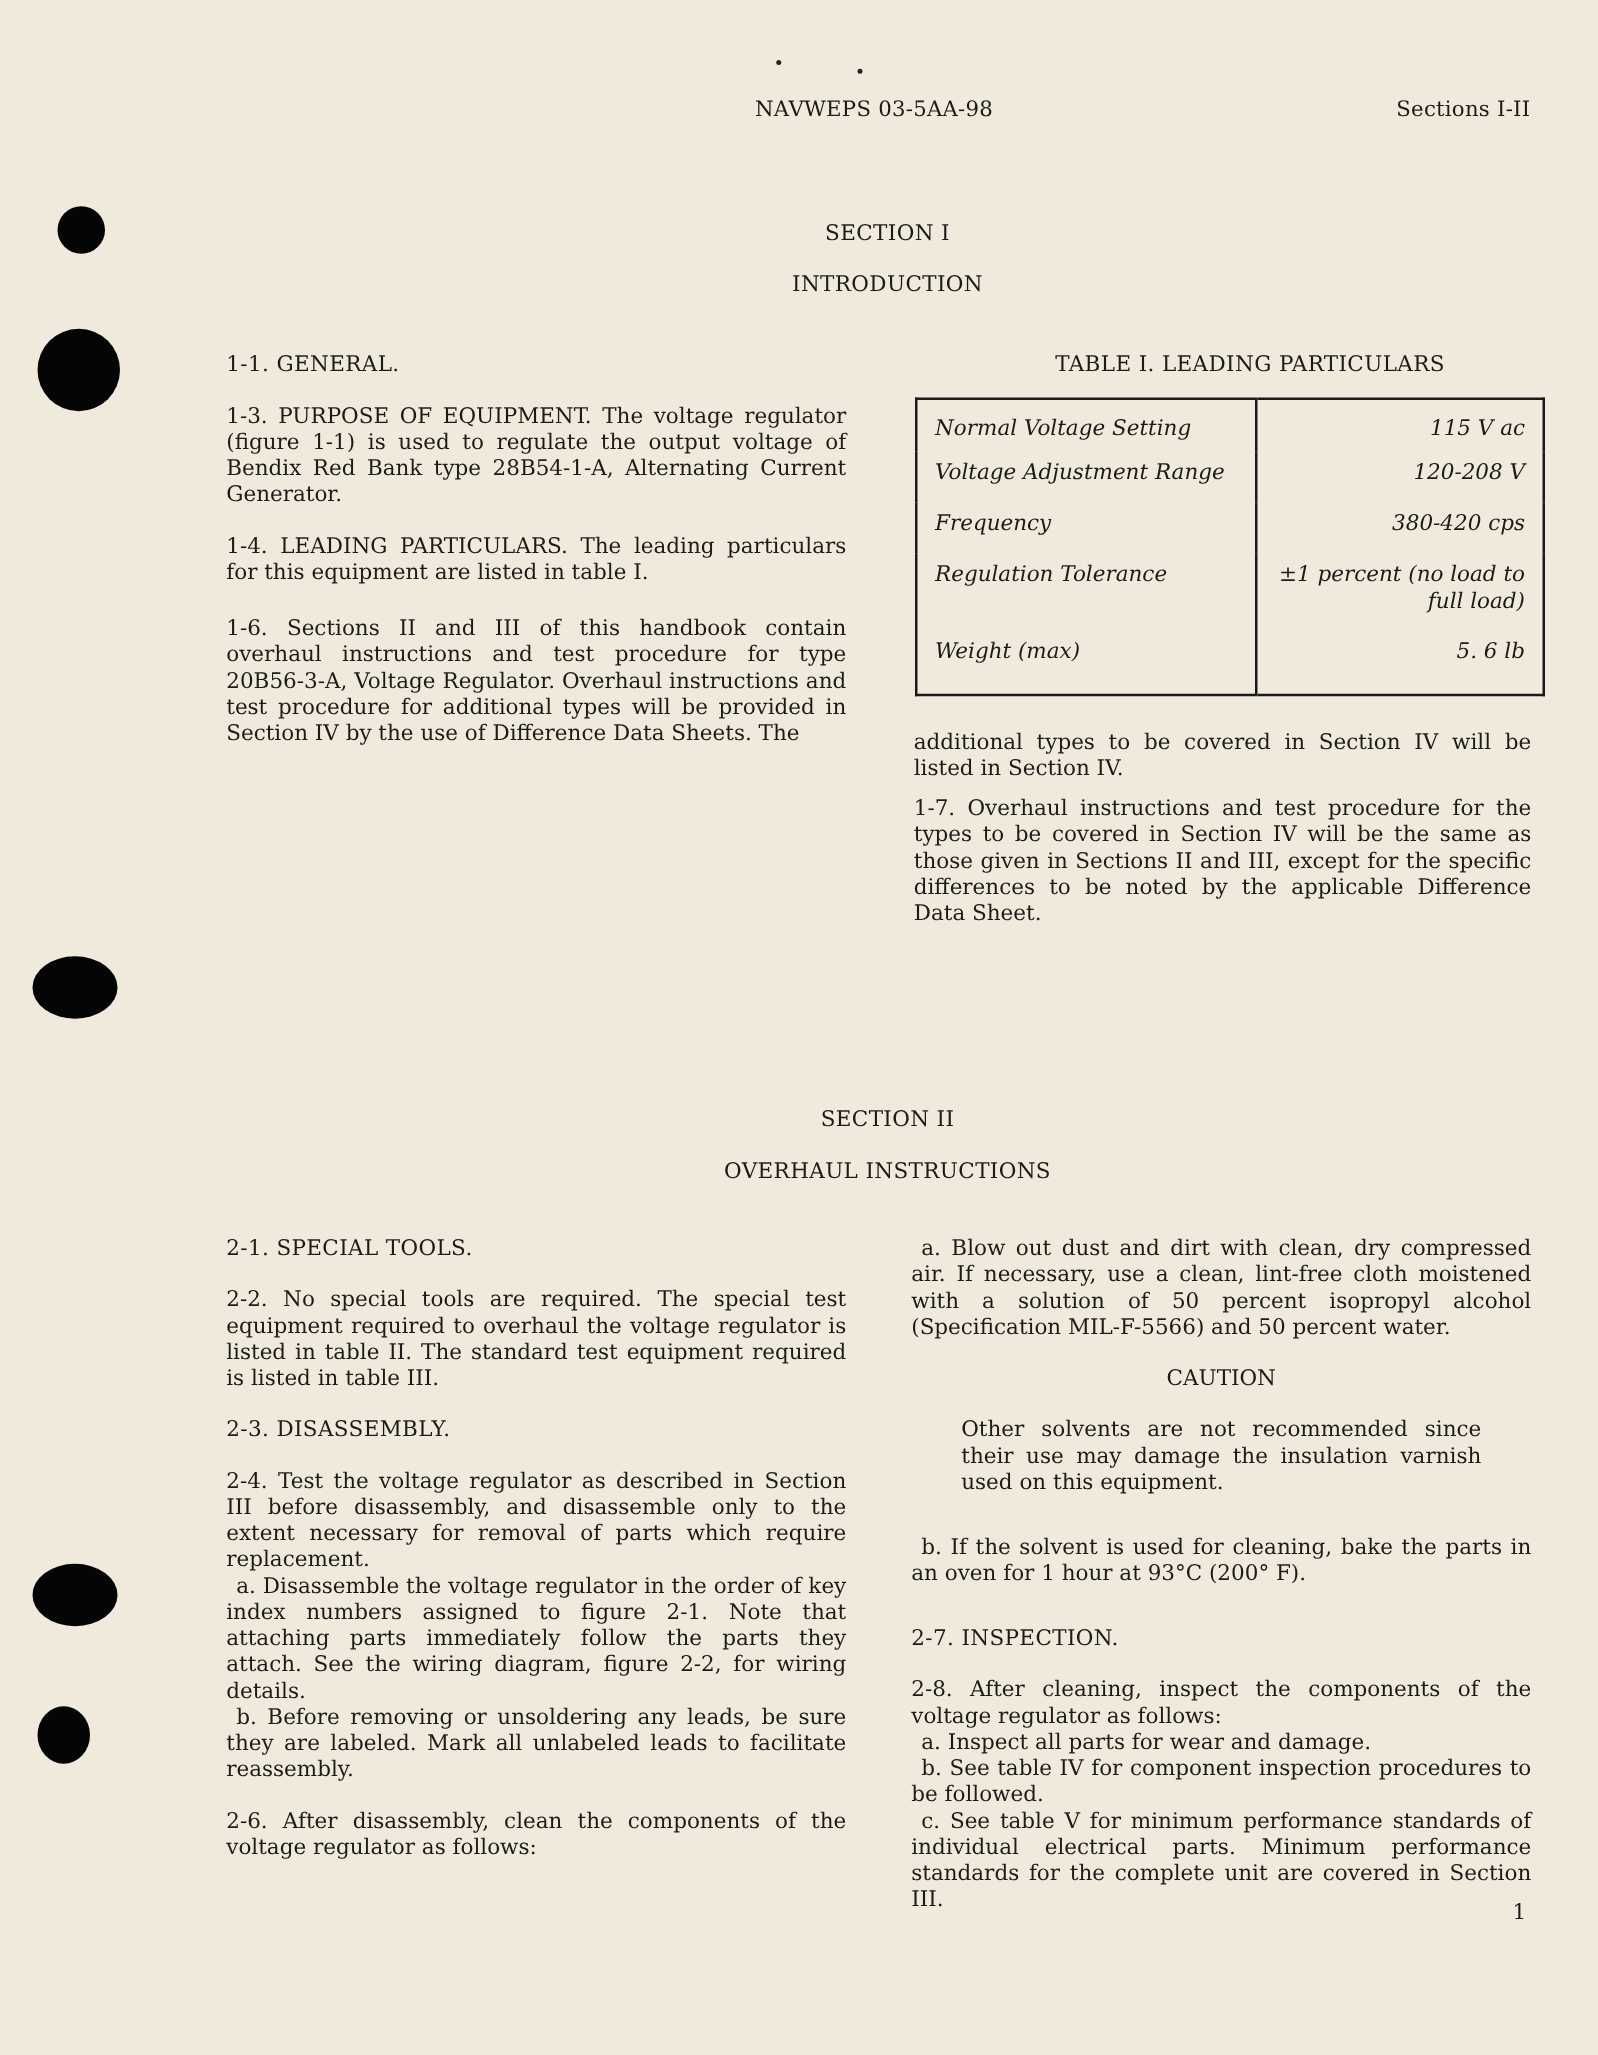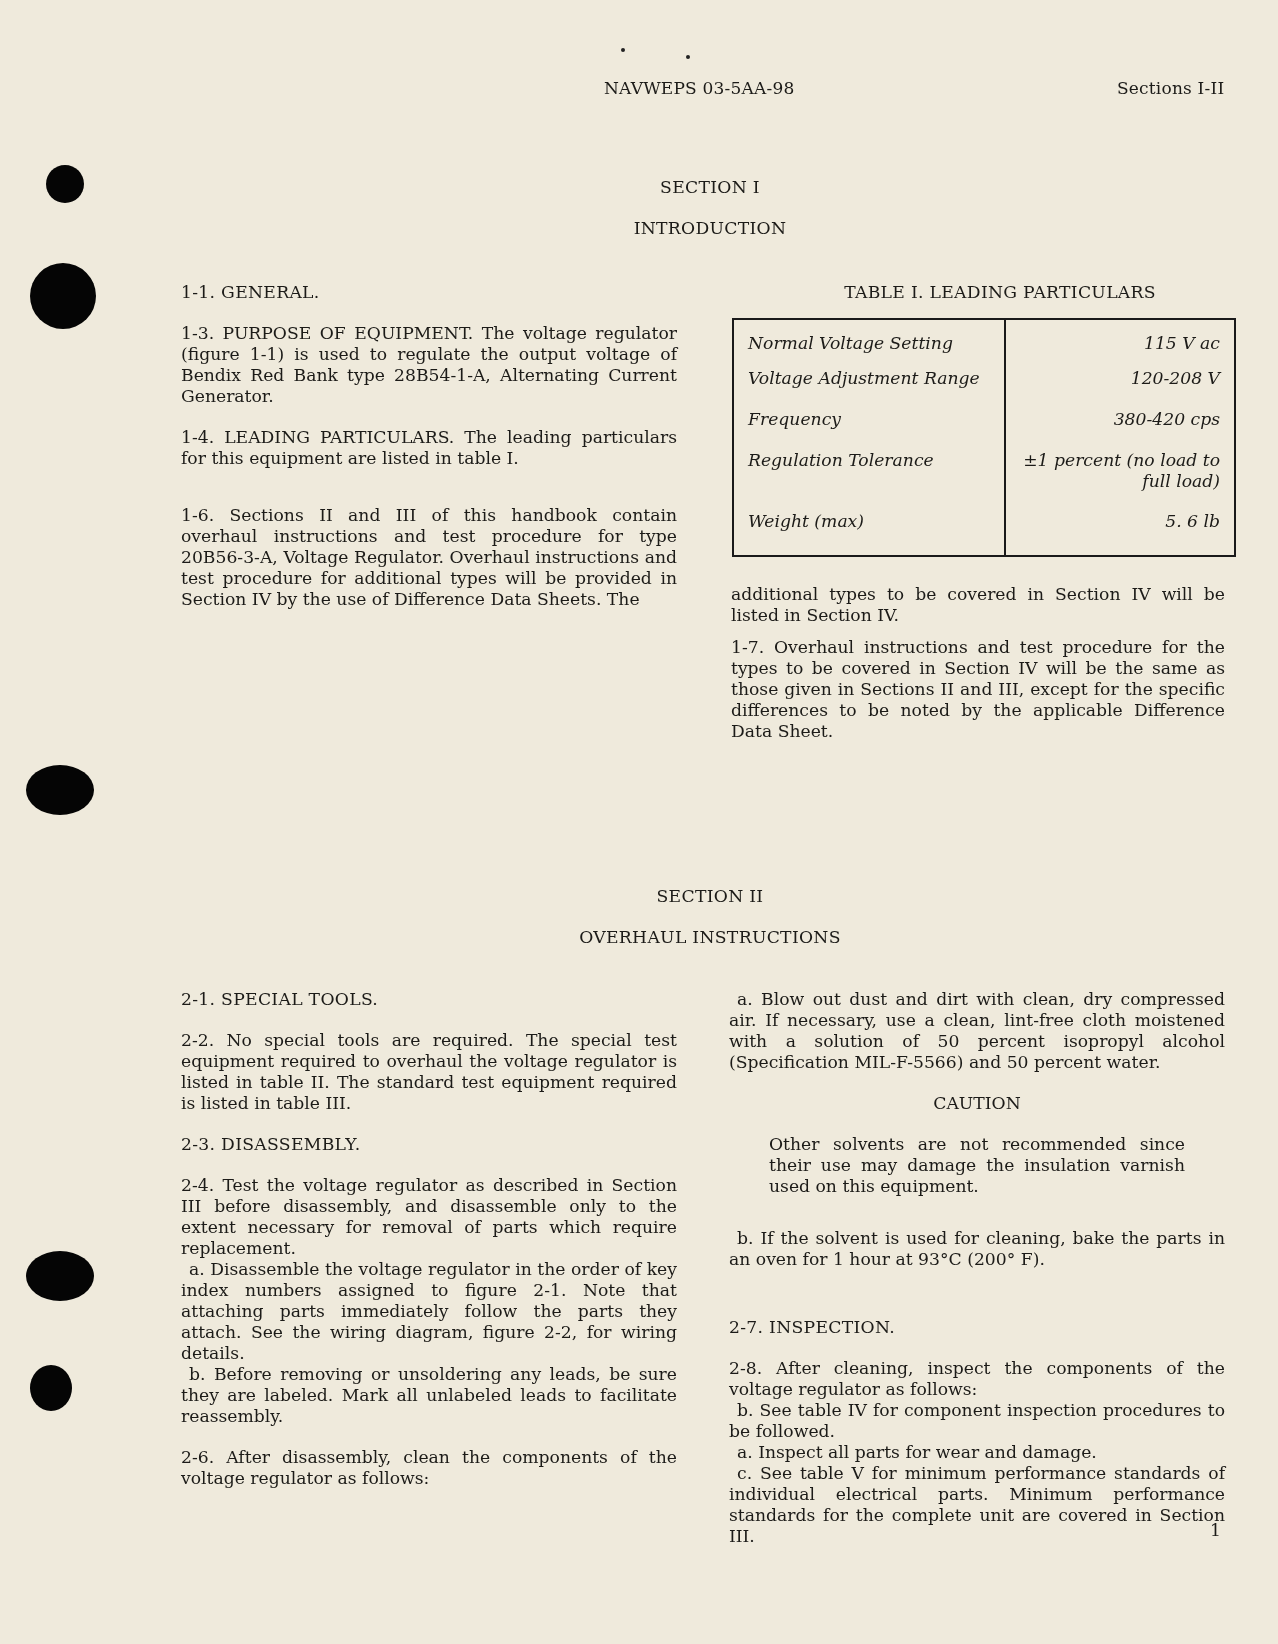--- a/index.html
+++ b/index.html
@@ -43,21 +43,21 @@
 
 <div class="abs hdr" style="left:604px;top:78px;">NAVWEPS 03-5AA-98</div>
 <div class="abs hdr" style="left:1117px;top:78px;">Sections I-II</div>
 
 <div class="abs center heading" style="left:0;width:1420px;top:177px;">SECTION I</div>
 <div class="abs center heading" style="left:0;width:1420px;top:218px;">INTRODUCTION</div>
 
 <div class="col" style="left:181px;top:282px;width:496px;">
   <p class="heading" style="margin-bottom:20px;">1-1. GENERAL.</p>
   <p style="margin-bottom:20px;">1-3. PURPOSE OF EQUIPMENT. The voltage regulator (figure 1-1) is used to regulate the output voltage of Bendix Red Bank type 28B54-1-A, Alternating Current Generator.</p>
-  <p style="margin-bottom:36px;">1-4. LEADING PARTICULARS. The leading particulars for this equipment are listed in table I.</p>
+  <p style="margin-bottom:24px;">1-4. LEADING PARTICULARS. The leading particulars for this equipment are listed in table I.</p>
   <p>1-6. Sections II and III of this handbook contain overhaul instructions and test procedure for type 20B56-3-A, Voltage Regulator. Overhaul instructions and test procedure for additional types will be provided in Section IV by the use of Difference Data Sheets. The</p>
 </div>
 
 <div class="abs center heading" style="left:730px;width:540px;top:282px;">TABLE I. LEADING PARTICULARS</div>
 <table class="lp" style="left:732px;top:318px;width:504px;">
   <tbody>
       <tr>
     <td class="l" style="width:256px;padding-top:13px;height:28px;"><span>Normal Voltage Setting</span></td>
     <td class="r" style="padding-top:13px;padding-left:39px;"><span>115 V ac</span></td>
   </tr>
@@ -97,21 +97,21 @@
   <p>2-4. Test the voltage regulator as described in Section III before disassembly, and disassemble only to the extent necessary for removal of parts which require replacement.</p>
   <p class="indent">a. Disassemble the voltage regulator in the order of key index numbers assigned to figure 2-1. Note that attaching parts immediately follow the parts they attach. See the wiring diagram, figure 2-2, for wiring details.</p>
   <p class="indent" style="margin-bottom:20px;">b. Before removing or unsoldering any leads, be sure they are labeled. Mark all unlabeled leads to facilitate reassembly.</p>
   <p>2-6. After disassembly, clean the components of the voltage regulator as follows:</p>
 </div>
 
 <div class="col" style="left:729px;top:989px;width:496px;">
   <p class="indent" style="margin-bottom:20px;">a. Blow out dust and dirt with clean, dry compressed air. If necessary, use a clean, lint-free cloth moistened with a solution of 50 percent isopropyl alcohol (Specification MIL-F-5566) and 50 percent water.</p>
   <p class="center" style="text-align:center;margin-bottom:20px;">CAUTION</p>
   <p style="margin:0 40px 31px 40px;">Other solvents are not recommended since their use may damage the insulation varnish used on this equipment.</p>
-  <p class="indent" style="margin-bottom:47px;">b. If the solvent is used for cleaning, bake the parts in an oven for 1 hour at 93°C (200° F).</p>
+  <p class="indent" style="margin-bottom:31px;">b. If the solvent is used for cleaning, bake the parts in an oven for 1 hour at 93°C (200° F).</p>
   <p class="heading" style="margin-bottom:20px;">2-7. INSPECTION.</p>
   <p>2-8. After cleaning, inspect the components of the voltage regulator as follows:</p>
+  <p class="indent">a. Inspect all parts for wear and damage.</p>
   <p class="indent">b. See table IV for component inspection procedures to be followed.</p>
-  <p class="indent">a. Inspect all parts for wear and damage.</p>
   <p class="indent">c. See table V for minimum performance standards of individual electrical parts. Minimum performance standards for the complete unit are covered in Section III.</p>
 </div>
 
 <div class="abs" style="left:1210px;top:1520px;">1</div>
 
 </body></html>

